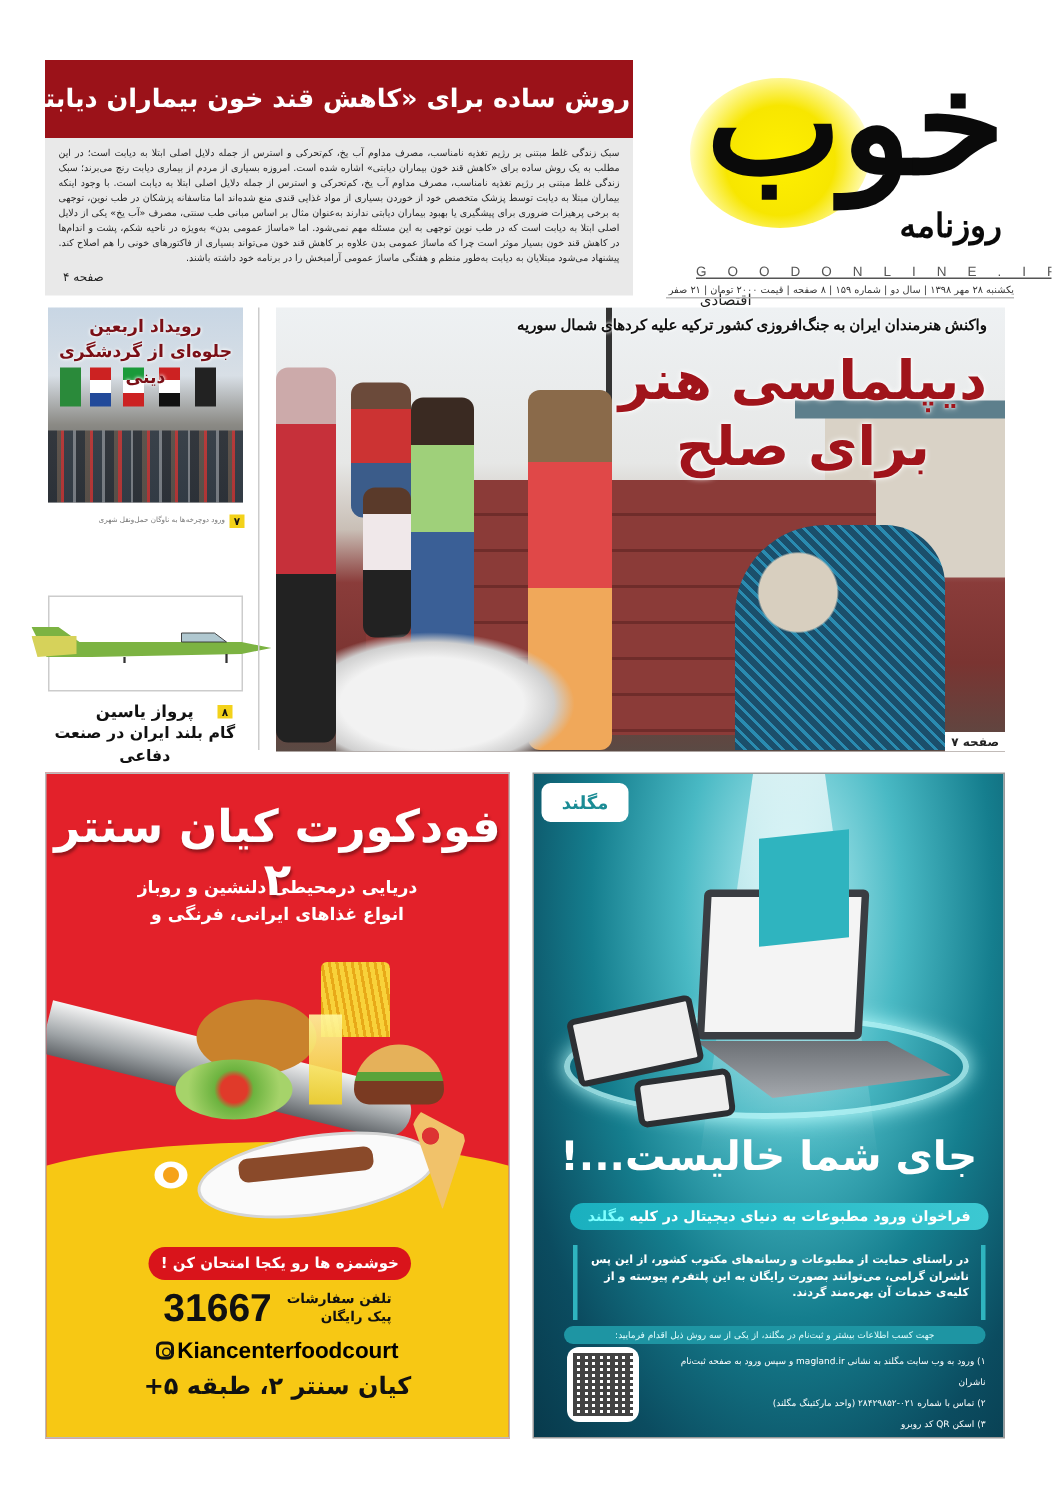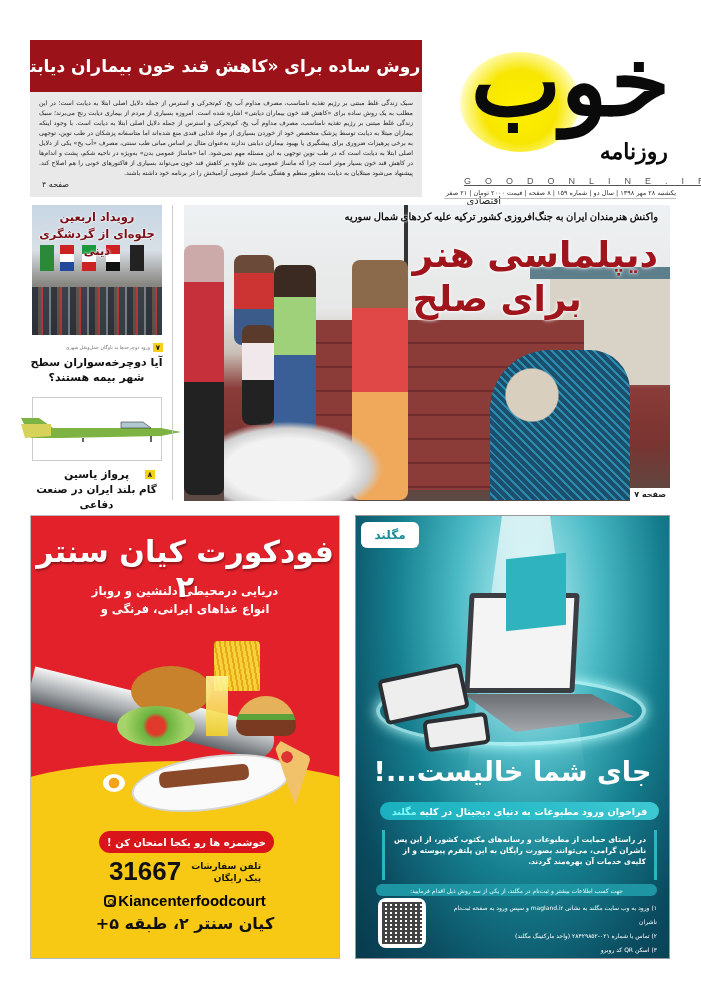--- a/index.html
+++ b/index.html
@@ -58,21 +58,21 @@
                  background: repeating-linear-gradient(180deg,#8b3b38 0 22px,#6f2c2a 22px 24px); }
   .hero .pole { position: absolute; left: 220px; top: 0; width: 4px; height: 130px; background: #333; }
   .hero .building { position: absolute; right: 0; top: 70px; width: 120px; height: 110px; background: #d9d2c6; }
   .hero .roof { position: absolute; right: 0; top: 62px; width: 140px; height: 12px; background: #5d7f8c; }
   .kid { position: absolute; border-radius: 8px; }
   .hero .woman { position: absolute; right: 40px; top: 145px; width: 140px; height: 150px;
                  background: radial-gradient(circle at 30% 30%, #d8cfbf 0 18%, transparent 19%), repeating-linear-gradient(45deg,#1b4f6b 0 4px,#2a8bb0 4px 6px); border-radius: 60px 40px 0 0; }
   .hero .sacks { position: absolute; left: 40px; bottom: 0; width: 160px; height: 80px; background: radial-gradient(ellipse at 40% 60%, #f2f2f2 0 45%, #cfcfcf 60%, transparent 70%); }
   .hero-kicker { position: absolute; top: 6px; right: 12px; font-size: 10px; font-weight: bold; color: #111; white-space: nowrap;
                  text-shadow: 0 0 3px #fff, 0 0 2px #fff; font-family: Liberation Serif, serif; }
-  .hero-title { position: absolute; top: 28px; right: 12px; text-align: left; color: #a0141b; font-weight: bold;
+  .hero-title { position: absolute; top: 28px; right: 12px; text-align: center; color: #a0141b; font-weight: bold;
                 font-size: 36px; line-height: 44px; text-shadow: 0 0 4px #fff, 0 0 2px #fff; }
   .hero .page-ref { position: absolute; right: 0; left: auto; bottom: 0; background: #fff; padding: 2px 4px; font-size: 8px; font-weight: bold; }
 
   
   .ad-food { position: absolute; left: 30px; top: 515px; width: 310px; height: 444px; overflow: hidden;
              background: #e3212a; border: 1px solid #bbb; }
   .ad-food .yellow { position: absolute; left: -40px; right: -40px; top: 245px; bottom: 0; background: #f7c814;
                      border-radius: 50% 50% 0 0 / 40px 40px 0 0; }
   .ad-food-title { position: absolute; top: 18px; left: 0; right: 0; text-align: center; color: #fff; font-weight: bold; font-size: 30px;
                    text-shadow: 1px 2px 2px rgba(0,0,0,.35); }
@@ -155,21 +155,20 @@
     <div class="side-photo1-title">
       <div>رویداد اربعین</div>
       <div>جلوه‌ای از گردشگری دینی</div>
     </div>
   </div>
 
   <div class="kicker-row">
     <span class="num-badge">۷</span>
     <span class="kicker">ورود دوچرخه‌ها به ناوگان حمل‌ونقل شهری</span>
   </div>
-  <div class="side-h1">آیا دوچرخه‌سواران سطح شهر بیمه هستند؟</div>
 
   <div class="side-photo2">
     <svg class="jet" viewBox="0 0 160 30">
       <polygon points="0,6 18,6 32,16 140,16 160,20 140,24 40,26 10,26" fill="#7cb342"></polygon>
       <polygon points="0,12 30,12 30,24 4,26" fill="#d6d25a"></polygon>
       <polygon points="100,10 122,10 130,16 100,16" fill="#b0c8d0" stroke="#333" stroke-width="0.6"></polygon>
       <line x1="62" y1="26" x2="62" y2="32" stroke="#333" stroke-width="1.5"></line>
       <line x1="130" y1="24" x2="130" y2="30" stroke="#333" stroke-width="1.5"></line>
     </svg>
   </div>

